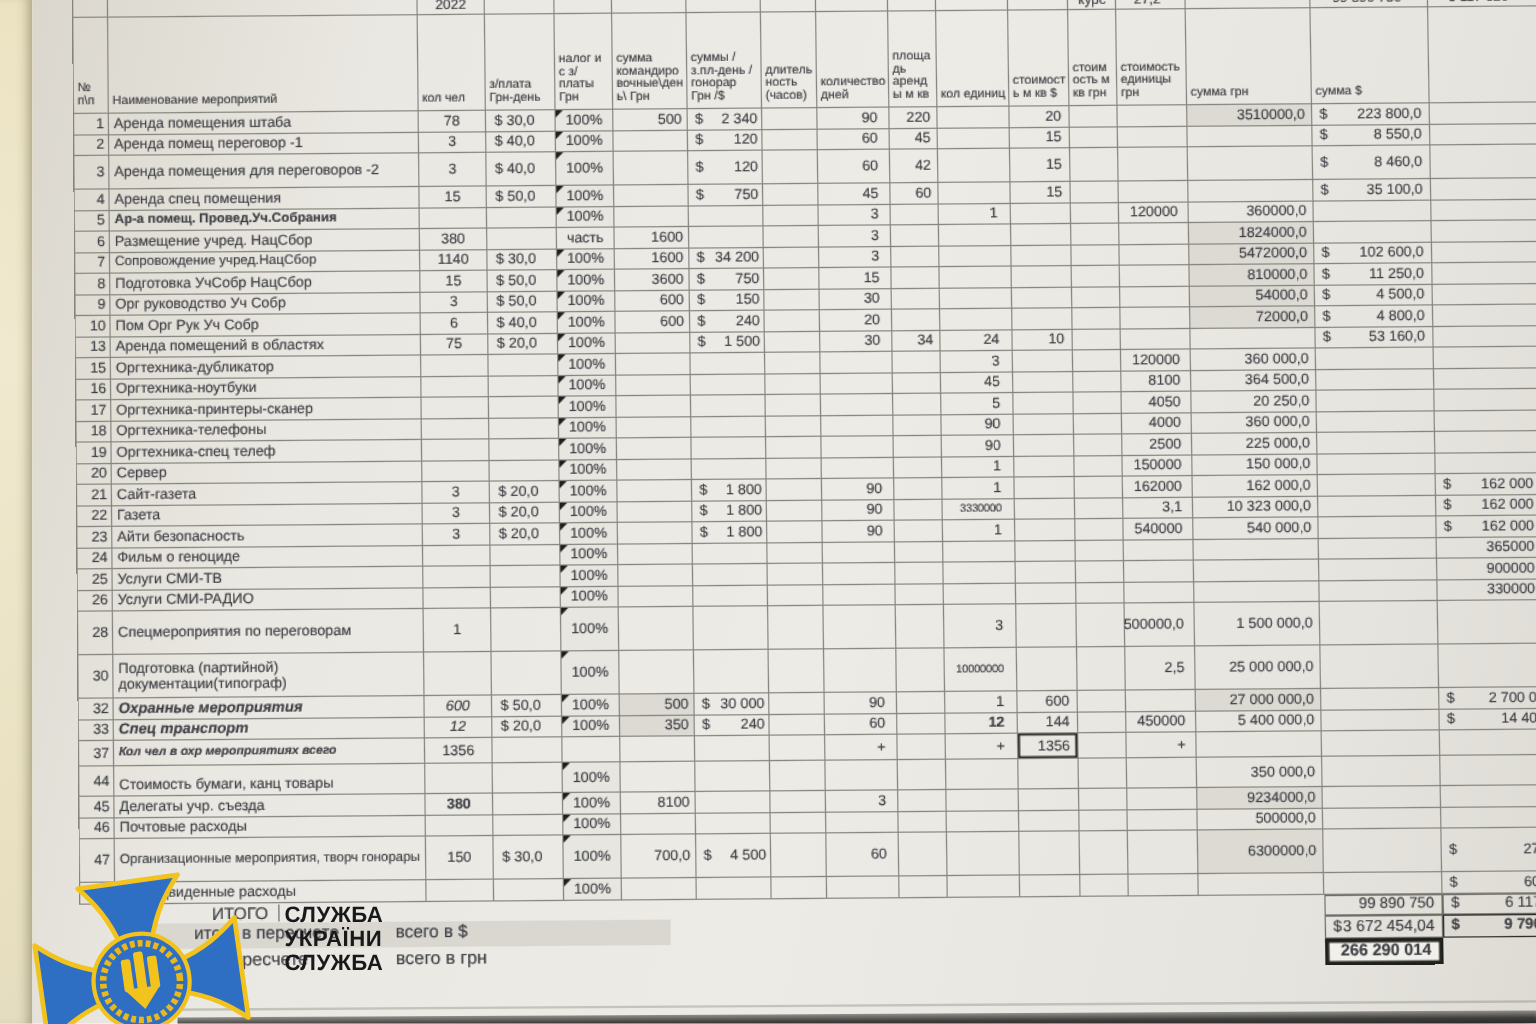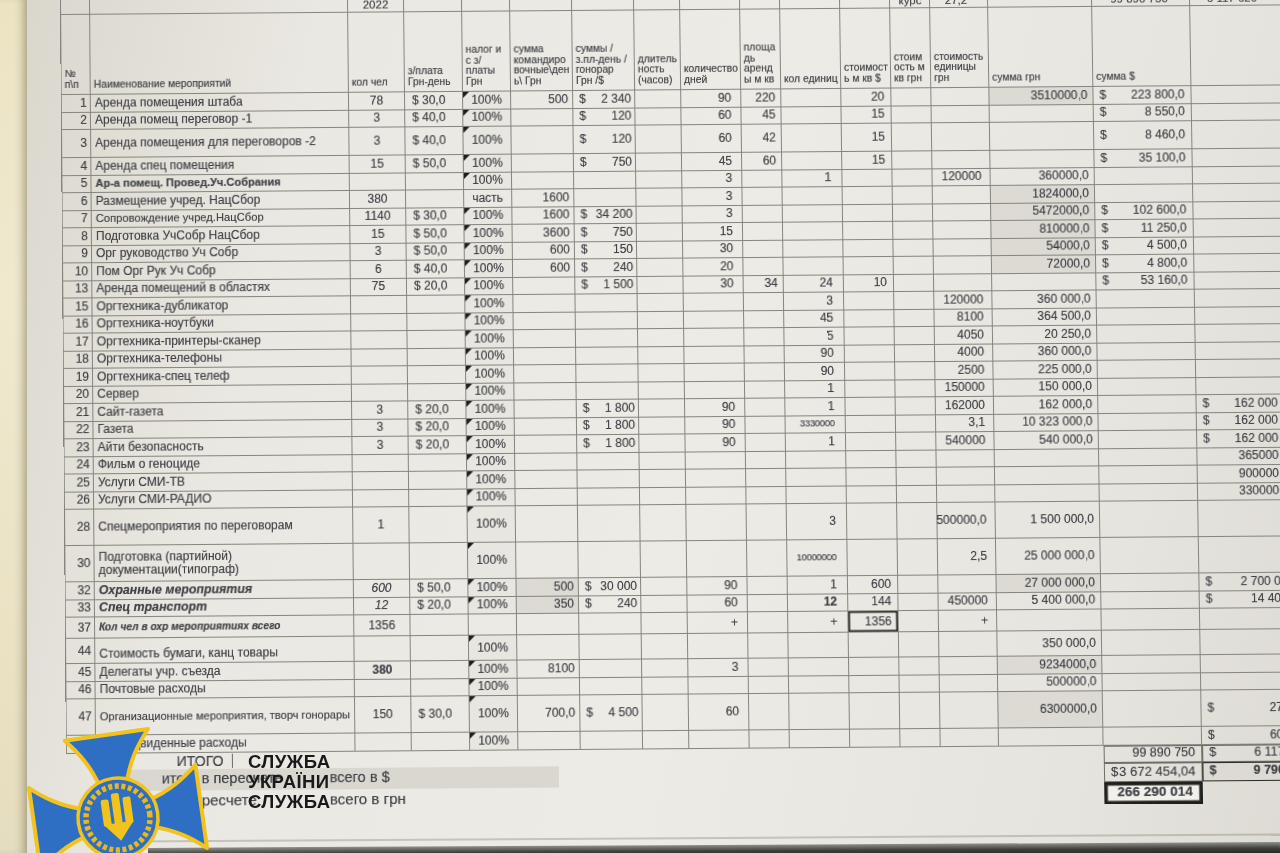--- a/index.html
+++ b/index.html
@@ -84,21 +84,21 @@
   .t-name .part-b{position:absolute;left:262px;}
   .t2 .t-name::before{content:"";position:absolute;left:58px;width:432px;top:-1px;bottom:-1px;background:#d9d7d0;z-index:-1;}
   .trow .c-sd{border:1px solid #6f6e69;font-size:12.5px;}
   .t2 .c-sd{font-size:13px;}
   .t3 .c-sd{border:2px solid #1f1f1c;font-size:13.5px;background:#f1f0ea;justify-content:center;padding-right:0;}
   .t1 .c-ex,.t2 .c-ex{border:1px solid #6f6e69;border-right:none;font-size:12.5px;}
   .t2 .c-ex{background:var(--shade);font-weight:bold;border:1.5px solid #2a2a26;border-right:none;}
 
   .logo-emblem{position:absolute;left:18px;top:718px;width:200px;height:200px;z-index:5;}
   .logo-emblem svg{transform:rotate(-8deg);}
-  .logo-text{position:absolute;left:248px;top:752px;z-index:6;
+  .logo-text{position:absolute;left:237px;top:752px;z-index:6;
     font-weight:bold;font-size:18.5px;line-height:20px;color:#19191b;letter-spacing:.4px;}
 </style>
 </head>
 <body>
 
 <div class="left-strip"></div>
 
 <div class="sheet" id="sheet">
     <div class="row top-partial">
       <div class="cell c-n"></div>

